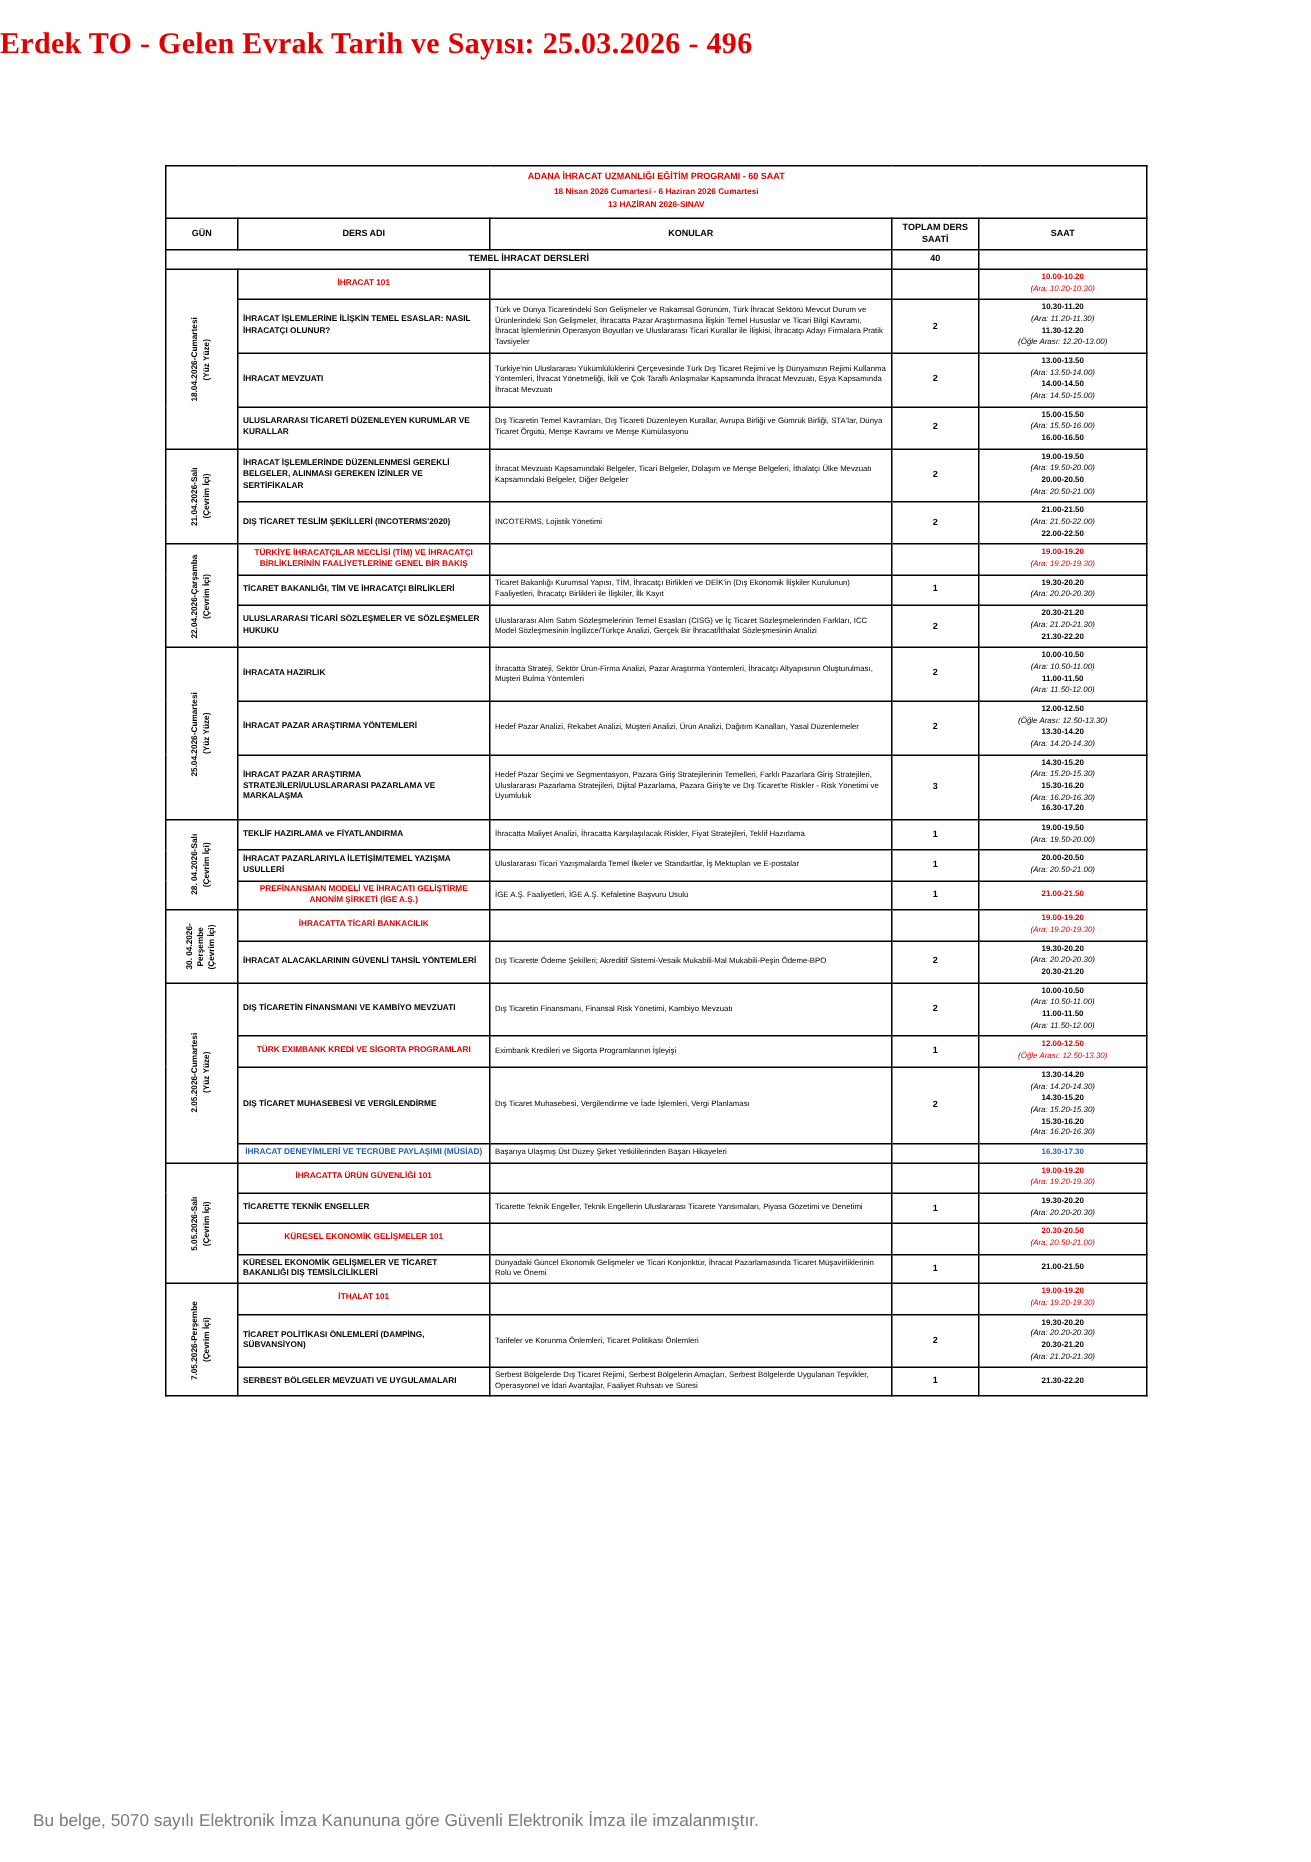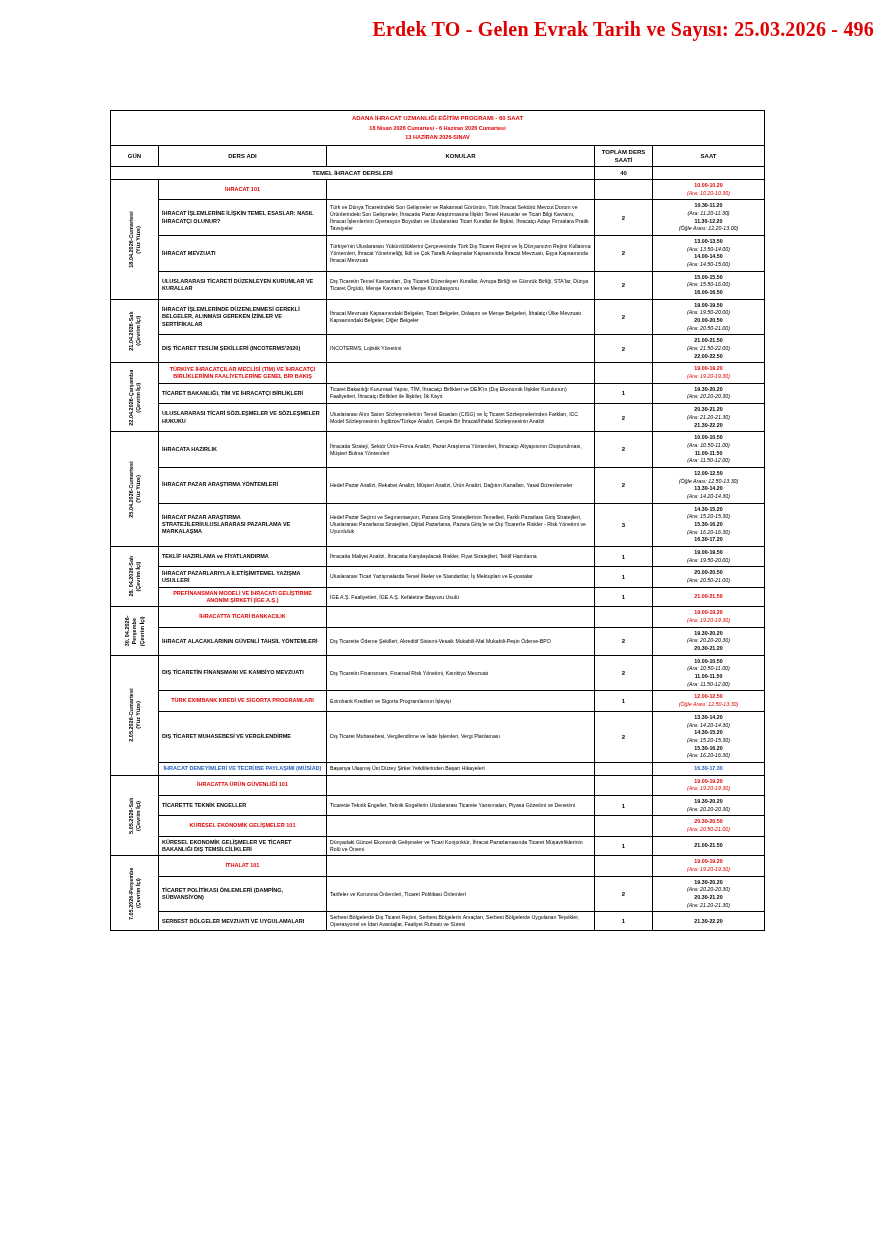--- a/index.html
+++ b/index.html
@@ -5,21 +5,21 @@
   html,body{margin:0;padding:0;}
   body{
     width:874px;height:1241px;
     background:#ffffff;
     font-family:"Liberation Sans", sans-serif;
     color:#000;
     position:relative;
     overflow:hidden;
   }
   .doc-header{
-    text-align:right;
+    text-align:left;
     color:#e00000;
     font-weight:bold;
     font-size:20px;
     font-family:"Liberation Serif", serif;
     padding-top:18px;
     letter-spacing:.2px;
   }
   .sheet{
     position:absolute;
     left:110px;top:110px;
@@ -433,13 +433,14 @@
           <td class="num">1</td>
           <td class="hours">
             <span class="hl">21.30-22.20</span>
           </td>
         </tr>
       </tbody>
   </table>
 </div>
 
 <div class="footer">
+  <div>Bu belge, 5070 sayılı Elektronik İmza Kanununa göre Güvenli Elektronik İmza ile imzalanmıştır.</div>
 </div>
 
 </body></html>

